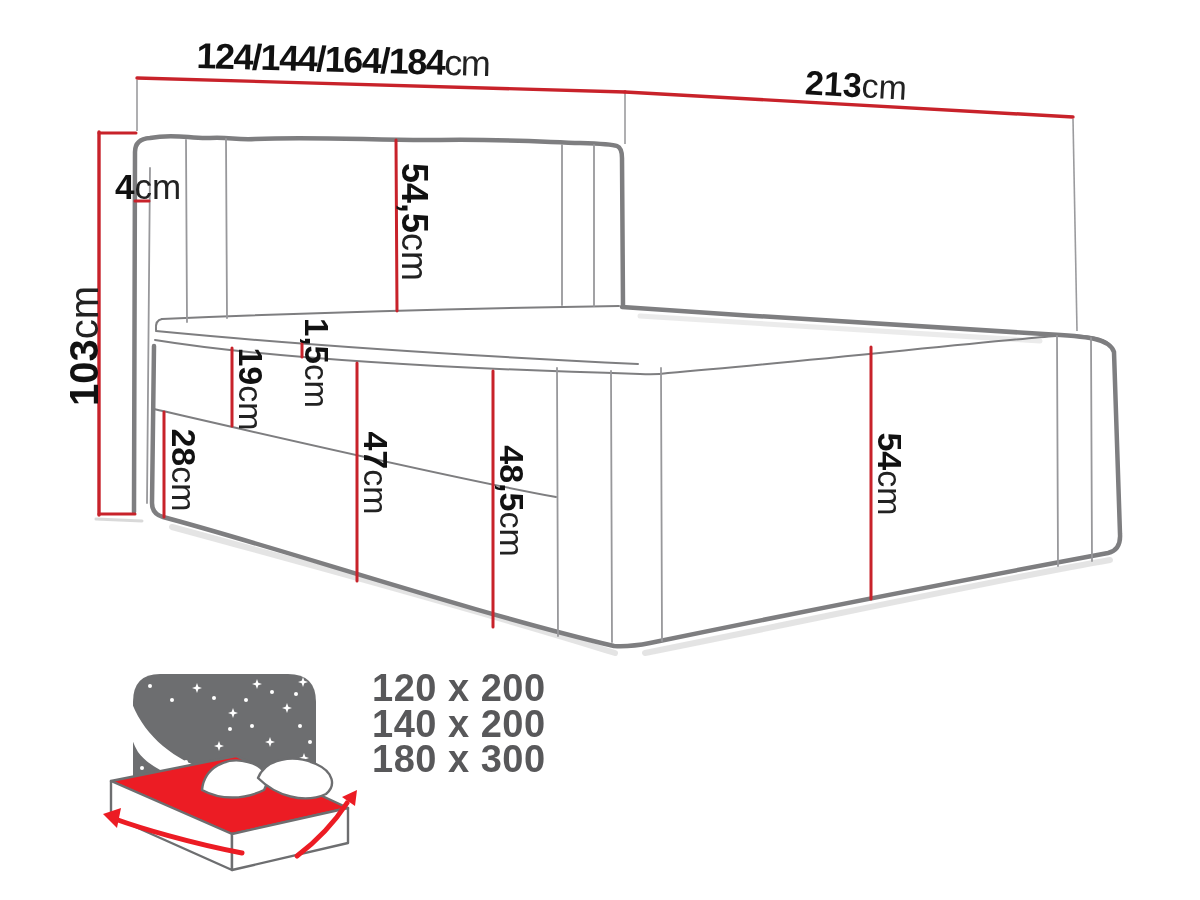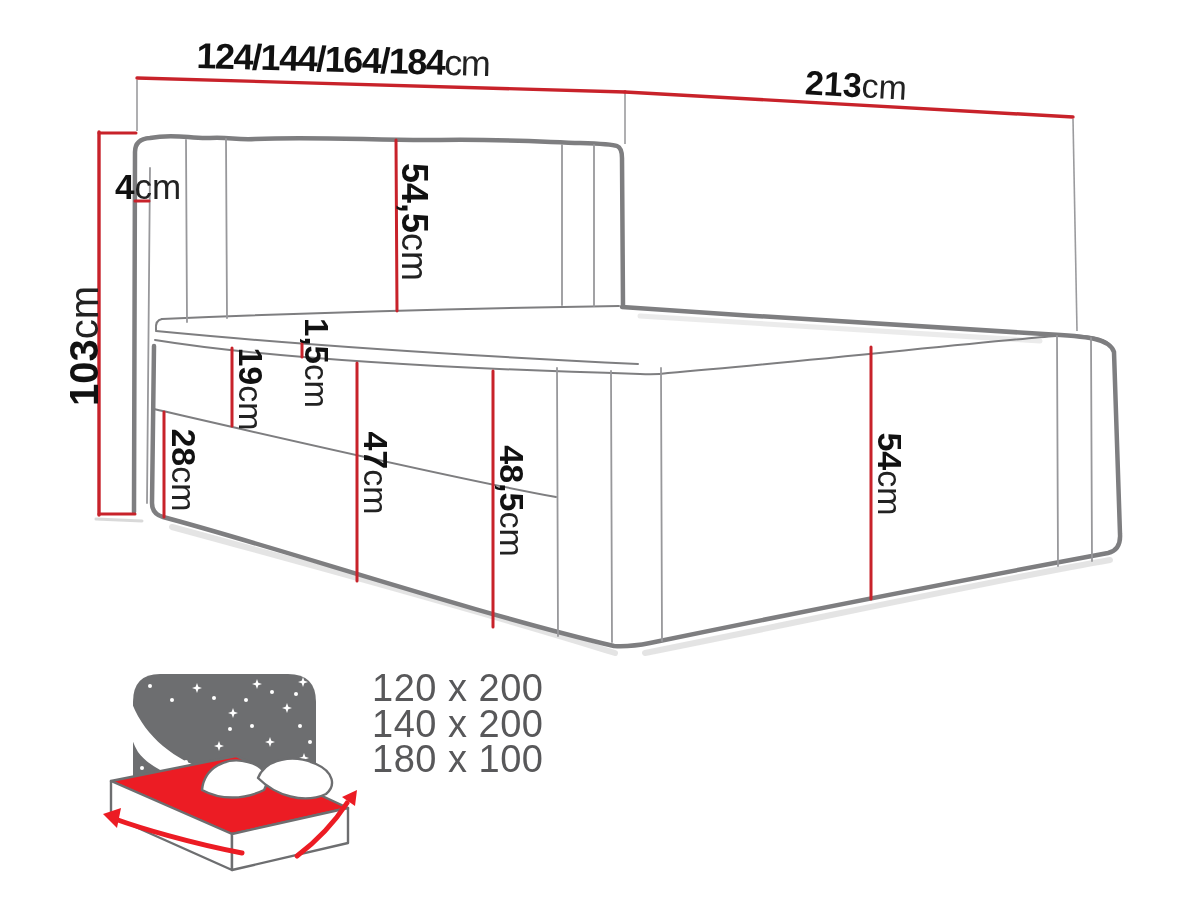--- a/index.html
+++ b/index.html
@@ -23,21 +23,21 @@
   .lab-545  {left:334px;top:203px;width:160px;height:38px;font-size:36px;transform:rotate(90deg);}
   .lab-15   {left:260px;top:345px;width:114px;height:36px;font-size:33px;transform:rotate(90deg);}
   .lab-19   {left:198px;top:371px;width:106px;height:36px;font-size:34px;transform:rotate(90deg);}
   .lab-28   {left:131px;top:452px;width:106px;height:36px;font-size:34px;transform:rotate(90deg);}
   .lab-47   {left:323px;top:455px;width:106px;height:36px;font-size:34px;transform:rotate(90deg);}
   .lab-485  {left:442px;top:483px;width:140px;height:36px;font-size:34px;transform:rotate(90deg);}
   .lab-54   {left:837px;top:456px;width:106px;height:36px;font-size:34px;transform:rotate(90deg);}
   
   #sizes{
     position:absolute;left:372px;top:671px;width:260px;
-    font-size:38px;font-weight:400;color:#58585a;letter-spacing:0.5px;
+    font-size:38px;font-weight:700;color:#58585a;letter-spacing:0.5px;
   }
   #sizes .size-line{height:35.5px;line-height:35.5px;}
 </style>
 </head>
 <body>
 
 <div id="stage">
 
   <svg id="drawing" viewBox="0 0 1200 900" xmlns="http://www.w3.org/2000/svg">
 
@@ -196,16 +196,16 @@
   </div>
 
   <div class="dimlabel lab-54">
     <span class="num">54</span>
       <span class="unit">cm</span>
   </div>
 
   <div id="sizes">
     <div class="size-line">120 x 200</div>
     <div class="size-line">140 x 200</div>
-    <div class="size-line">180 x 100</div>
+    <div class="size-line">180 x 300</div>
   </div>
 
 </div>
 
 </body></html>

